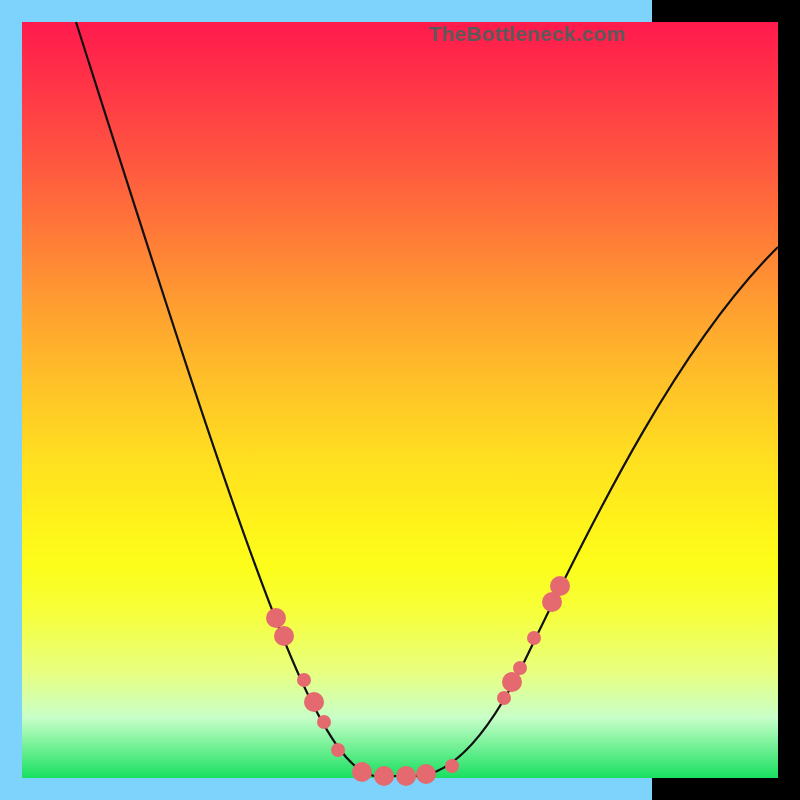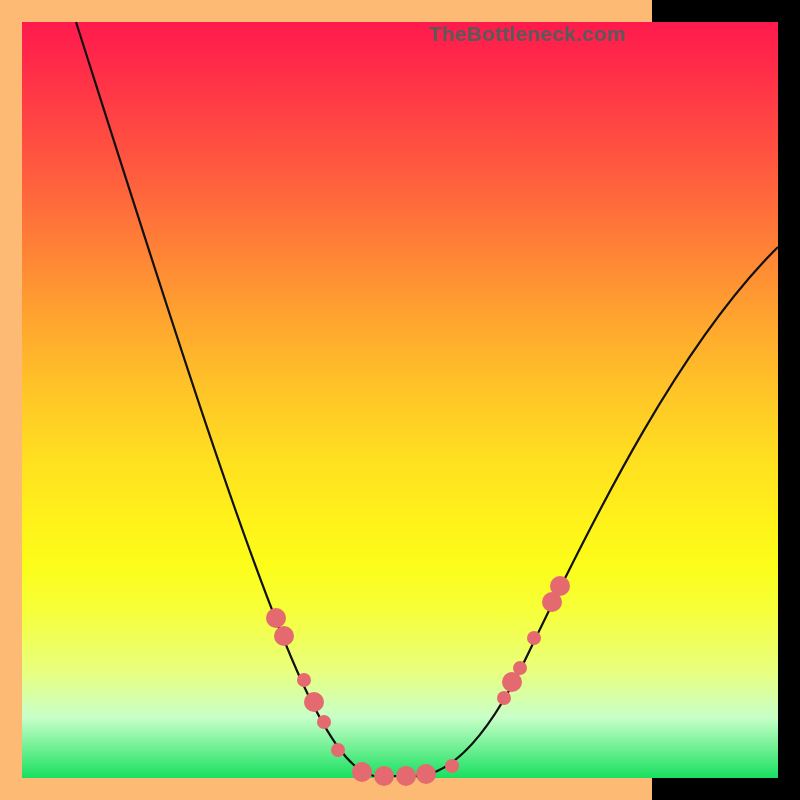--- a/index.html
+++ b/index.html
@@ -1,21 +1,21 @@
 <!DOCTYPE html>
 <html><head>
 <meta charset="utf-8">
 <style>
   * { margin: 0; padding: 0; box-sizing: border-box; }
   html, body { width: 800px; height: 800px; overflow: hidden; background: #000; }
   .frame {
     position: relative;
     width: 652px;
     height: 800px;
-    background: #fdba74;
+    background: #7dd3fc;
   }
   .plot-area {
     position: absolute;
     left: 22px;
     top: 22px;
     width: 756px;
     height: 756px;
     background: linear-gradient(to bottom,
       #ff1a4d 0%,
       #ff3347 8%,

